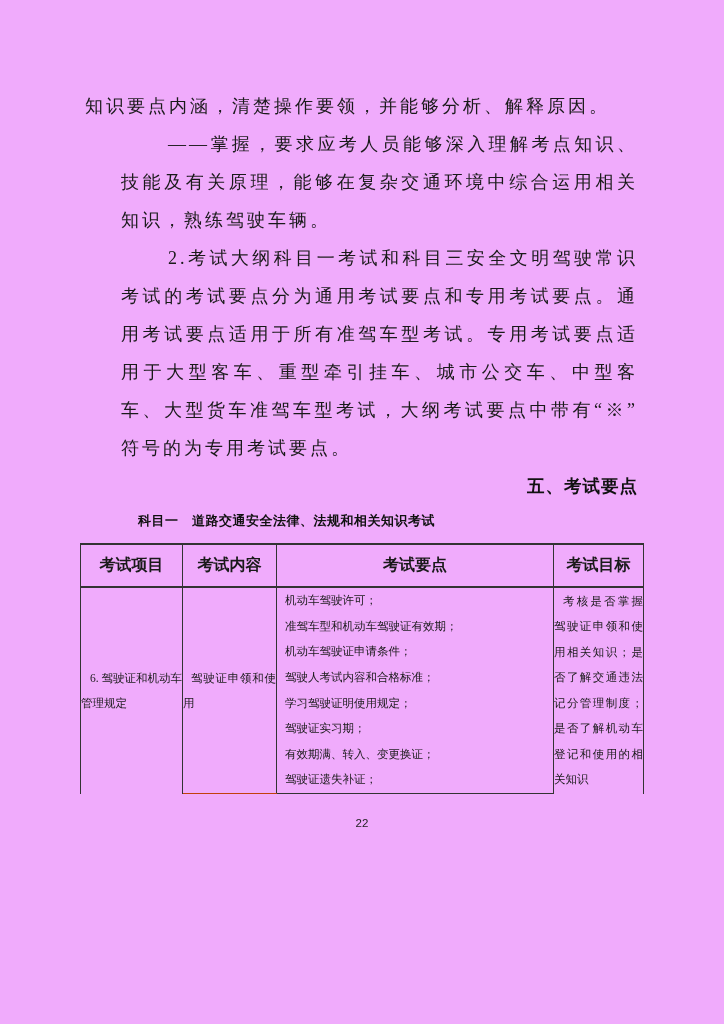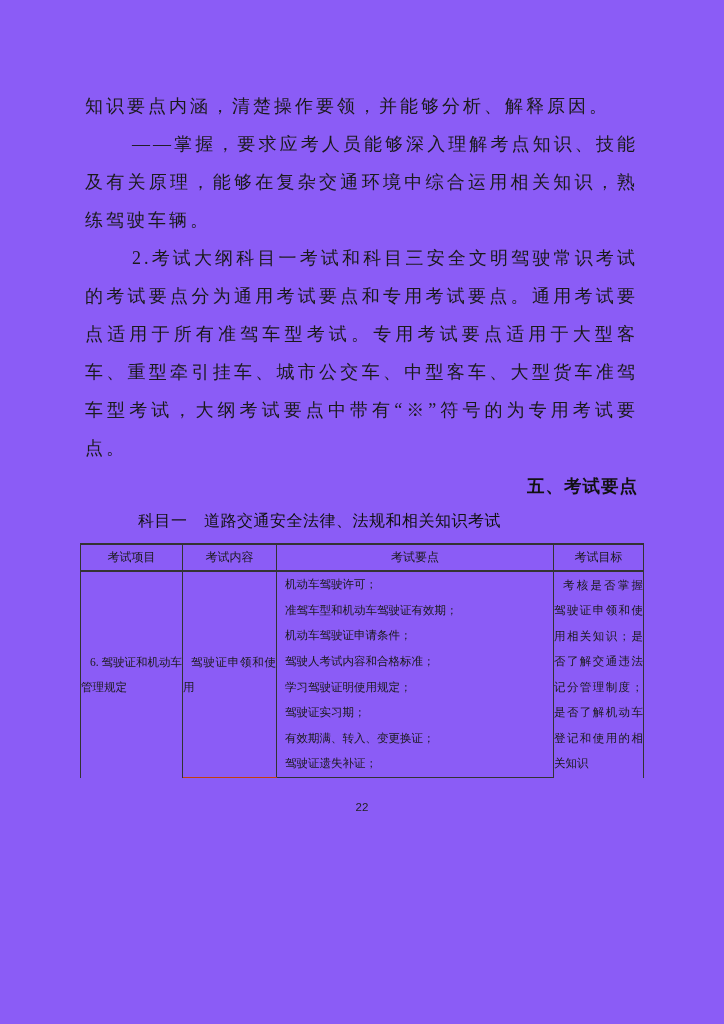--- a/index.html
+++ b/index.html
@@ -3,67 +3,67 @@
 <meta charset="utf-8">
 <style>
   html, body { margin: 0; padding: 0; }
   body {
     width: 724px; height: 1024px;
     background: #ffffff;
     font-family: "Liberation Serif", "DejaVu Serif", serif;
     color: #1a1a1a;
     overflow: hidden;
   }
-  .page { position: relative; width: 724px; height: 1024px; background: #8b5cf6; }
+  .page { position: relative; width: 724px; height: 1024px; background: #f0abfc; }
   .content { padding: 87px 86px 0 85px; }
 
   p.body-text {
     margin: 0;
     font-size: 18px;
     line-height: 38px;
     letter-spacing: 3px;
     text-align: justify;
     text-justify: inter-character;
   }
-  p.body-text.indent { text-indent: 47px; }
+  p.body-text.indent { text-indent: 47px; margin-left: 36px; }
 
   h2.section-heading {
     margin: 0 0 0 60px;
     font-family: "Liberation Sans", "DejaVu Sans", sans-serif;
     font-size: 17.5px;
     font-weight: bold;
     line-height: 38px;
     letter-spacing: 1px;
     color: #111;
     text-align: right;
   }
   h3.table-title {
     margin: 2px 0 0 53px;
-    font-size: 16px;
-    font-weight: normal;
+    font-size: 13px;
+    font-weight: bold;
     line-height: 28px;
     letter-spacing: 0.5px;
     color: #111;
   }
 
   table.exam-table {
     border-collapse: collapse;
     table-layout: fixed;
     width: 563px;
     margin: 8px 0 0 -5px;
     font-size: 11.5px;
     color: #1a1a1a;
   }
   table.exam-table th {
     font-family: "Liberation Sans", "DejaVu Sans", sans-serif;
-    font-weight: normal;
-    font-size: 12px;
+    font-weight: bold;
+    font-size: 16px;
     text-align: center;
     height: 15px;
-    padding: 4px;
+    padding: 10px;
     border-left: 1px solid #333;
     border-right: 1px solid #333;
     border-top: 2px solid #333;
     border-bottom: 2px solid #333;
   }
   table.exam-table td {
     height: 205px;
     padding: 0;
     vertical-align: middle;
   }

